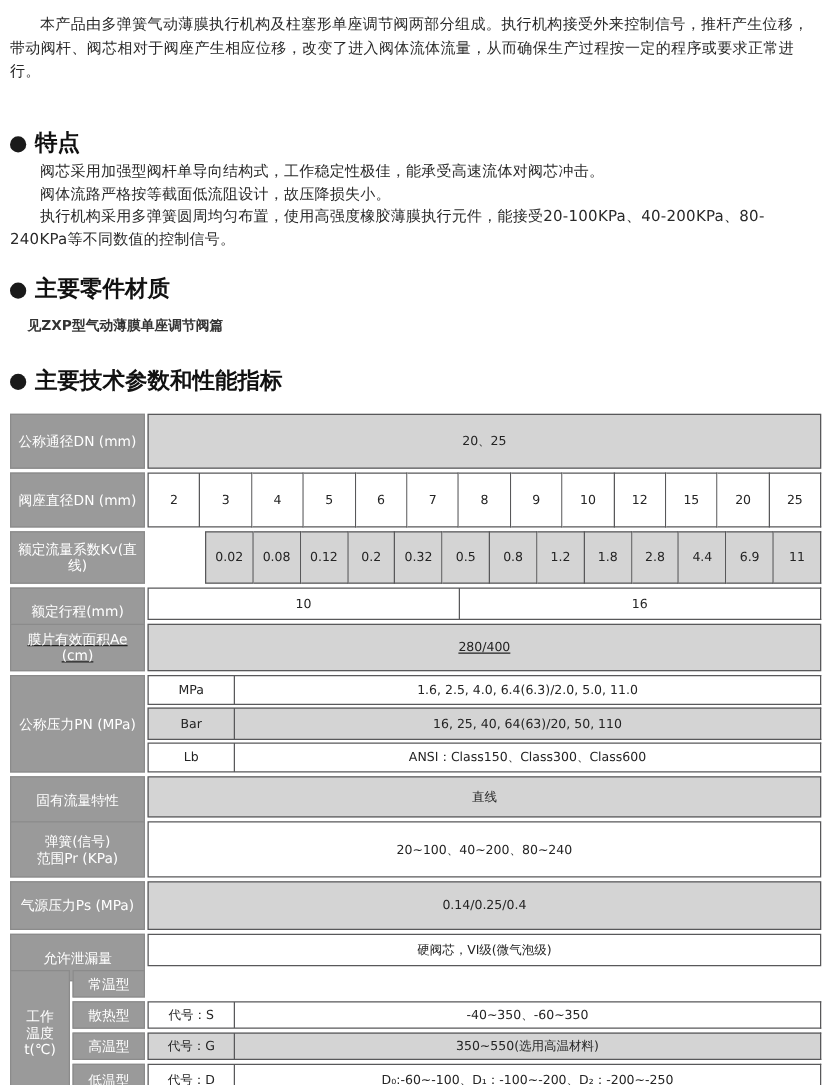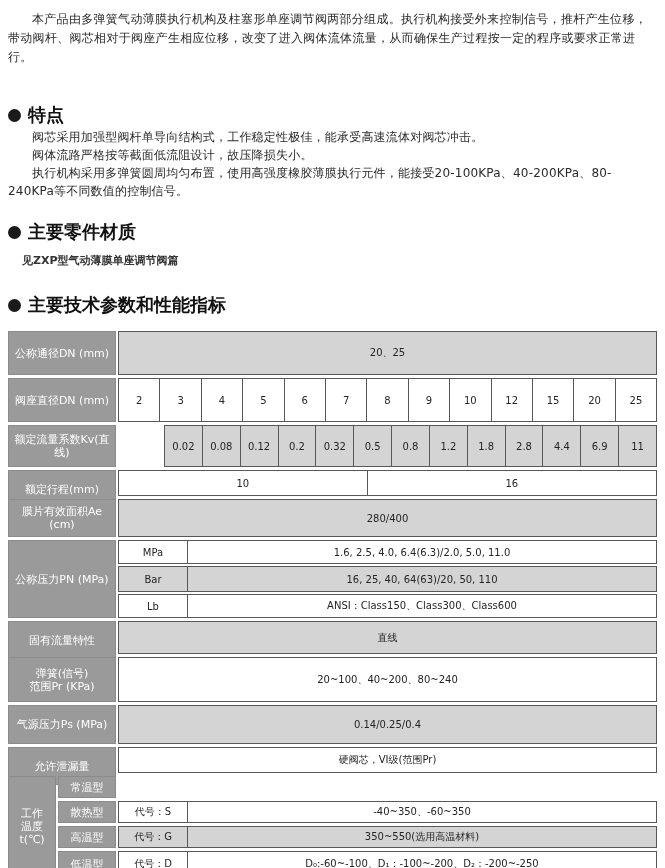--- a/index.html
+++ b/index.html
@@ -114,21 +114,21 @@
   }
   .dcell + .dcell { border-left: 0; }
   .dcell.gray { background: var(--cell-gray); }
   .dcell.w70 { flex: none; width: 70px; }
   .dcell.span6 { flex: 6; }
   .dcell.span7 { flex: 7; }
 
   
   .rh44 { height: 44px; }
   .rh42 { height: 42px; gap: 48px; }
-  .rh38 { height: 38px; }
+  .rh38 { height: 38px; text-decoration: underline; }
   .rh33 { height: 33px; }
   .rh45 { height: 45px; }
   .rh39 { height: 39px; }
   .rh26 { height: 26px; }
 
   .subcol { flex: 1; display: flex; flex-direction: column; gap: 2px; }
   .subrow { display: flex; }
   .sh24 { height: 24px; }
   .sh26 { height: 26px; }
 
@@ -271,21 +271,21 @@
     <div class="trow rh39">
       <div class="hcell">气源压力Ps (MPa)</div>
       <div class="strip">
         <div class="dcell gray">0.14/0.25/0.4</div>
       </div>
     </div>
 
     <div class="trow rh26">
       <div class="hcell">允许泄漏量</div>
       <div class="strip">
-        <div class="dcell">硬阀芯，VI级(范围Pr)</div>
+        <div class="dcell">硬阀芯，VI级(微气泡级)</div>
       </div>
     </div>
 
     <div class="trow">
       <div class="hcell hcell-narrow">
         <span>工作</span>
         <span>温度</span>
         <span>t(℃)</span>
       </div>
       <div class="tempcol">

